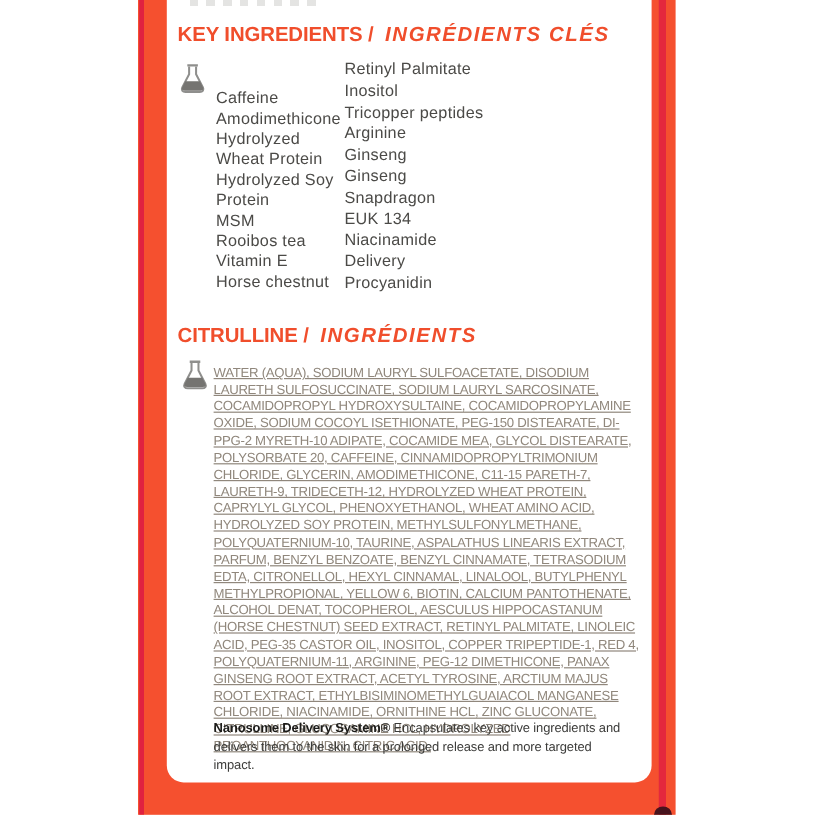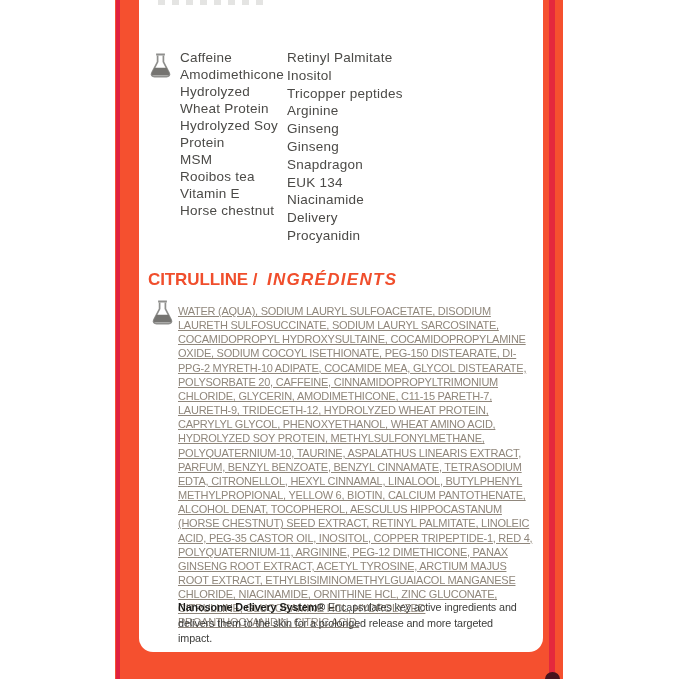--- a/index.html
+++ b/index.html
@@ -57,21 +57,21 @@
     position: absolute; width: 23px; height: 26px;
   }
   .flask-1 { left: 10px; top: 53px; }
   .flask-2 { left: 12px; top: 300px; }
   .col {
     position: absolute; top: 49px;
     font-size: 13.5px;
     color: var(--key-list-text, #4b4a47);
     letter-spacing: 0.25px;
   }
-  .col-left  { left: 41px;  width: 140px; line-height: 17px; }
+  .col-left  { left: 41px;  width: 140px; line-height: 17px; margin-top: 24px; }
   .col-right { left: 148px; width: 180px; line-height: 17.8px; }
   .col-line { white-space: nowrap; }
   .ingredients-text {
     position: absolute; left: 39px; top: 304px; width: 357px;
     margin: 0;
     font-size: 11px; line-height: 14.15px;
     letter-spacing: -0.25px;
     color: var(--ingredients-text, #90877c);
     text-align: left;
     text-decoration: underline;
@@ -89,20 +89,24 @@
 <body>
 
 <div class="frame">
   <div class="accent-left"></div>
   <div class="accent-right"></div>
 
   <div class="white-panel">
 
     <div class="cutoff-remnant"></div>
 
+    <h2 class="section-title title-key">
+      <span class="en">KEY INGREDIENTS /</span>
+      <span class="fr">INGRÉDIENTS CLÉS</span>
+    </h2>
 
     <svg class="flask flask-1" viewBox="0 0 23 26">
       <path d="M8.6 2.4 V8.8 L2.9 19.8 c-1.1 2.2 0.2 3.8 2.6 3.8 h12 c2.4 0 3.7-1.6 2.6-3.8 L14.4 8.8 V2.4" fill="none" stroke="#8f8f8d" stroke-width="1.7"></path>
       <path d="M7.1 1.5 h8.8" stroke="#8f8f8d" stroke-width="2" fill="none"></path>
       <path d="M5.4 14.8 h12.2 l2.5 5 c0.8 1.7-0.1 2.8-2 2.8 H4.9 c-1.9 0-2.8-1.1-2-2.8 Z" fill="#757471"></path>
     </svg>
 
     <div class="col col-left">
         <div class="col-line">Caffeine</div>
         <div class="col-line">Amodimethicone</div>

